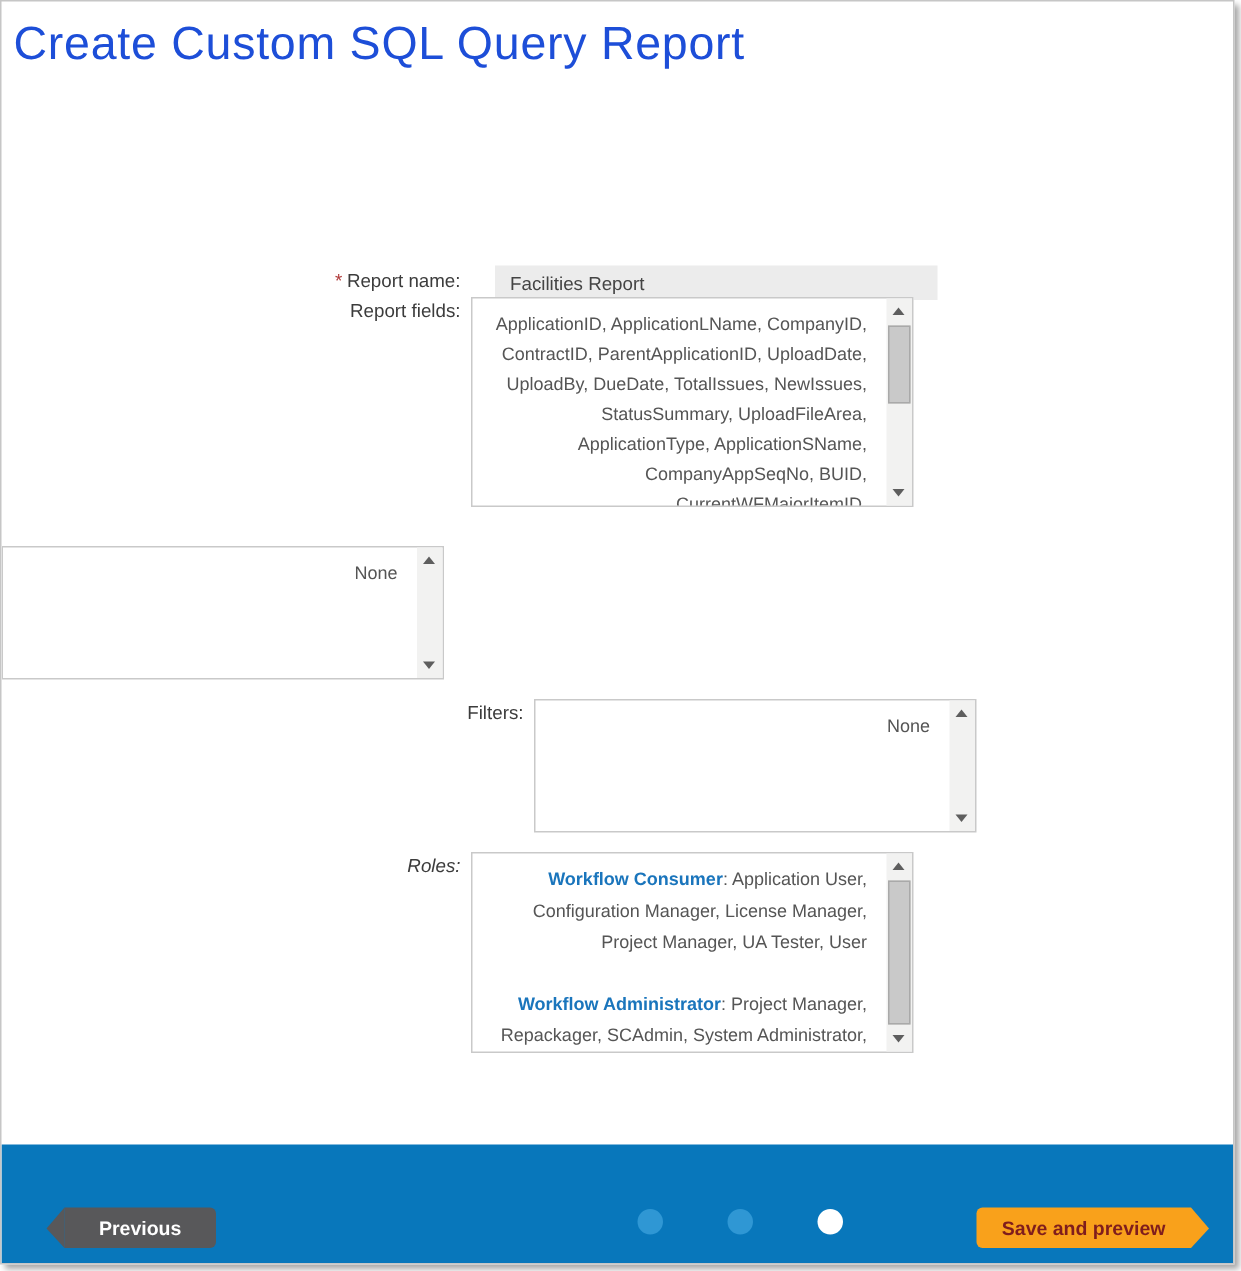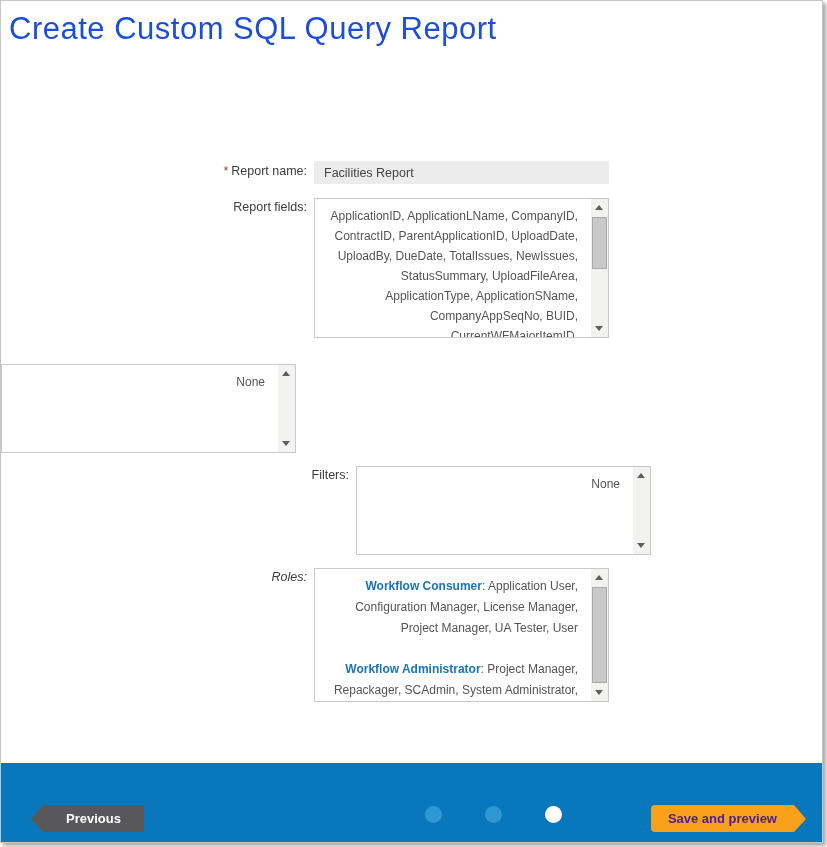--- a/index.html
+++ b/index.html
@@ -75,21 +75,21 @@
     border: 0; border-radius: 0 4px 4px 0; padding: 0 23px;
     cursor: pointer;
   }
   .btn-prev::before {
     content: ''; position: absolute; left: -12px; top: 0;
     border-top: 14px solid transparent; border-bottom: 13px solid transparent;
     border-right: 12px solid #58585a;
   }
   .btn-save {
     position: absolute; right: 28px; top: 42px; height: 27px;
-    background: #f9a11b; color: #4c1d95;
+    background: #f9a11b; color: #7f1d1d;
     font-size: 13px; font-weight: bold; font-family: "Liberation Sans", sans-serif;
     border: 0; border-radius: 4px 0 0 4px; padding: 0 17px;
     cursor: pointer;
     text-align: center;
   }
   .btn-save::after {
     content: ''; position: absolute; right: -12px; top: 0;
     border-top: 14px solid transparent; border-bottom: 13px solid transparent;
     border-left: 12px solid #f9a11b;
   }
@@ -97,21 +97,21 @@
   .dot { width: 17px; height: 17px; border-radius: 50%; background: #2f97d4; }
   .dot.active { background: #ffffff; }
 </style>
 </head>
 <body>
 
 <div class="page">
 
   <div class="title">Create Custom SQL Query Report</div>
 
-  <div class="row" style="top:160px;">
+  <div class="row" style="top:176px;gap:16px;">
     <div class="lbl"><span class="req">*</span><span>Report name:</span></div>
     <div class="field">
       <input class="name-input" type="text" value="Facilities Report" style="">
     </div>
   </div>
 
   <div class="row" style="top:197px;">
     <div class="lbl" style="padding-top:2px;">Report fields:</div>
     <div class="field">
       <div class="box" style="height:140px;">

